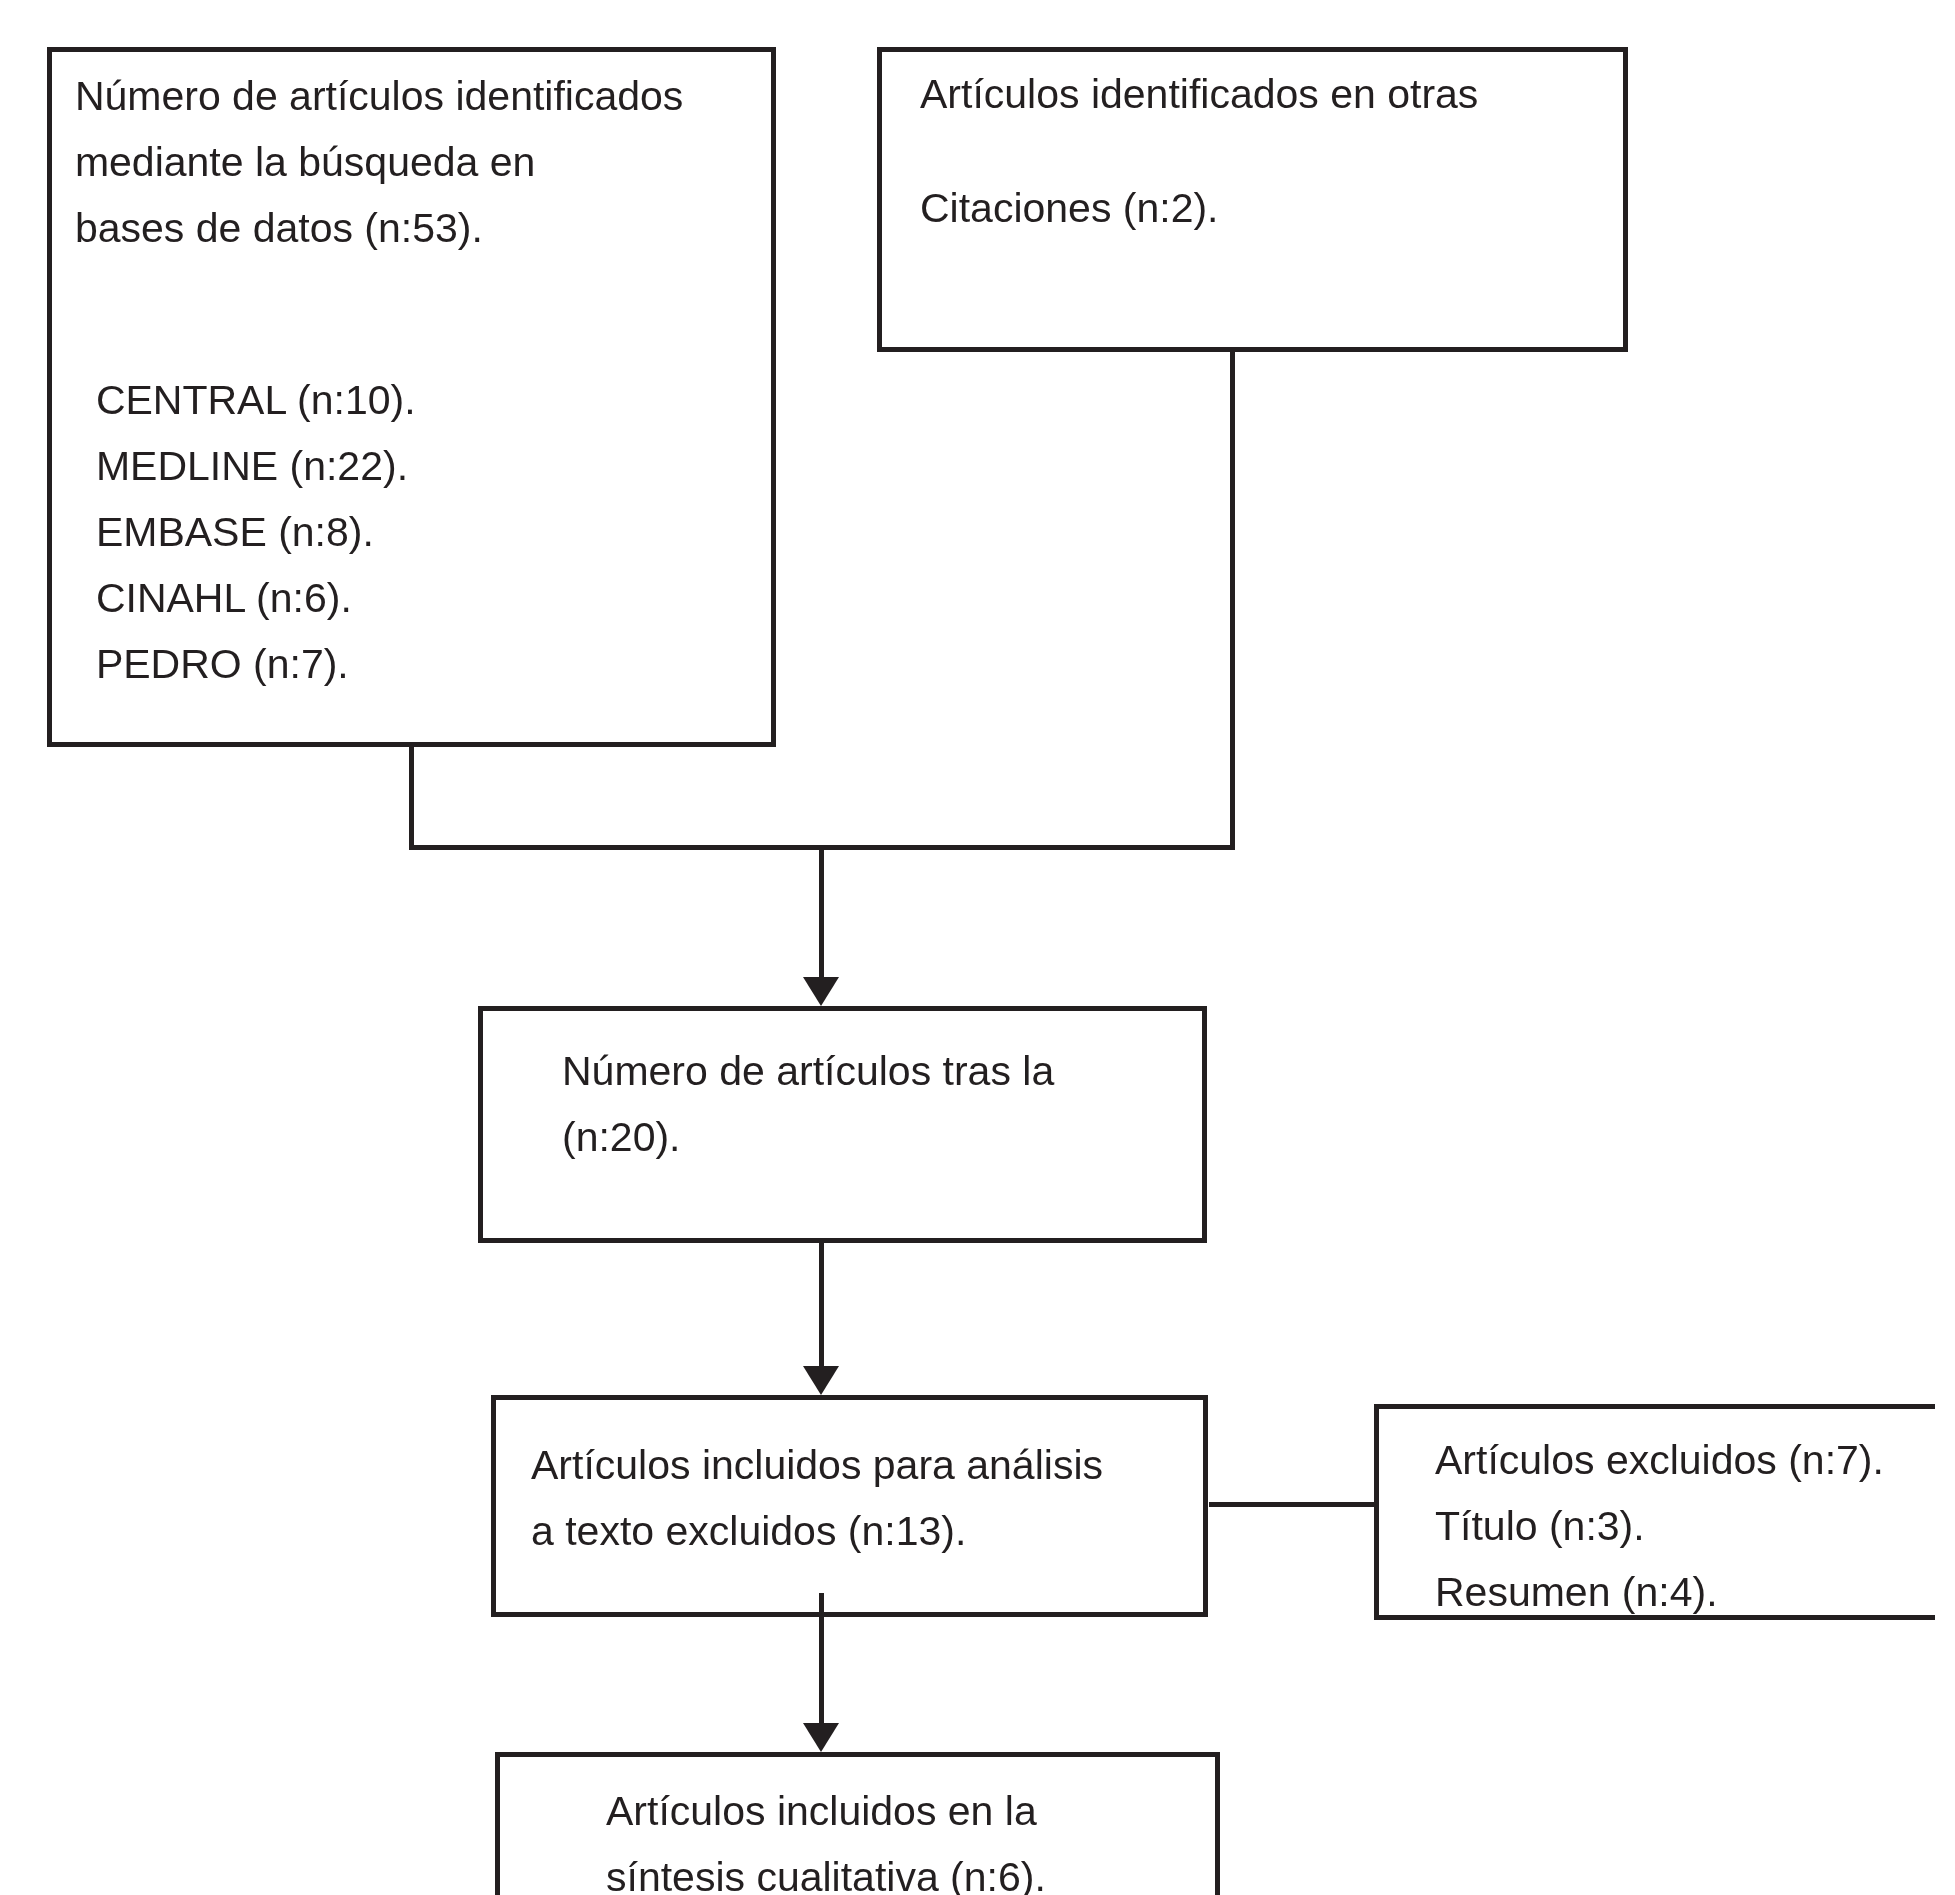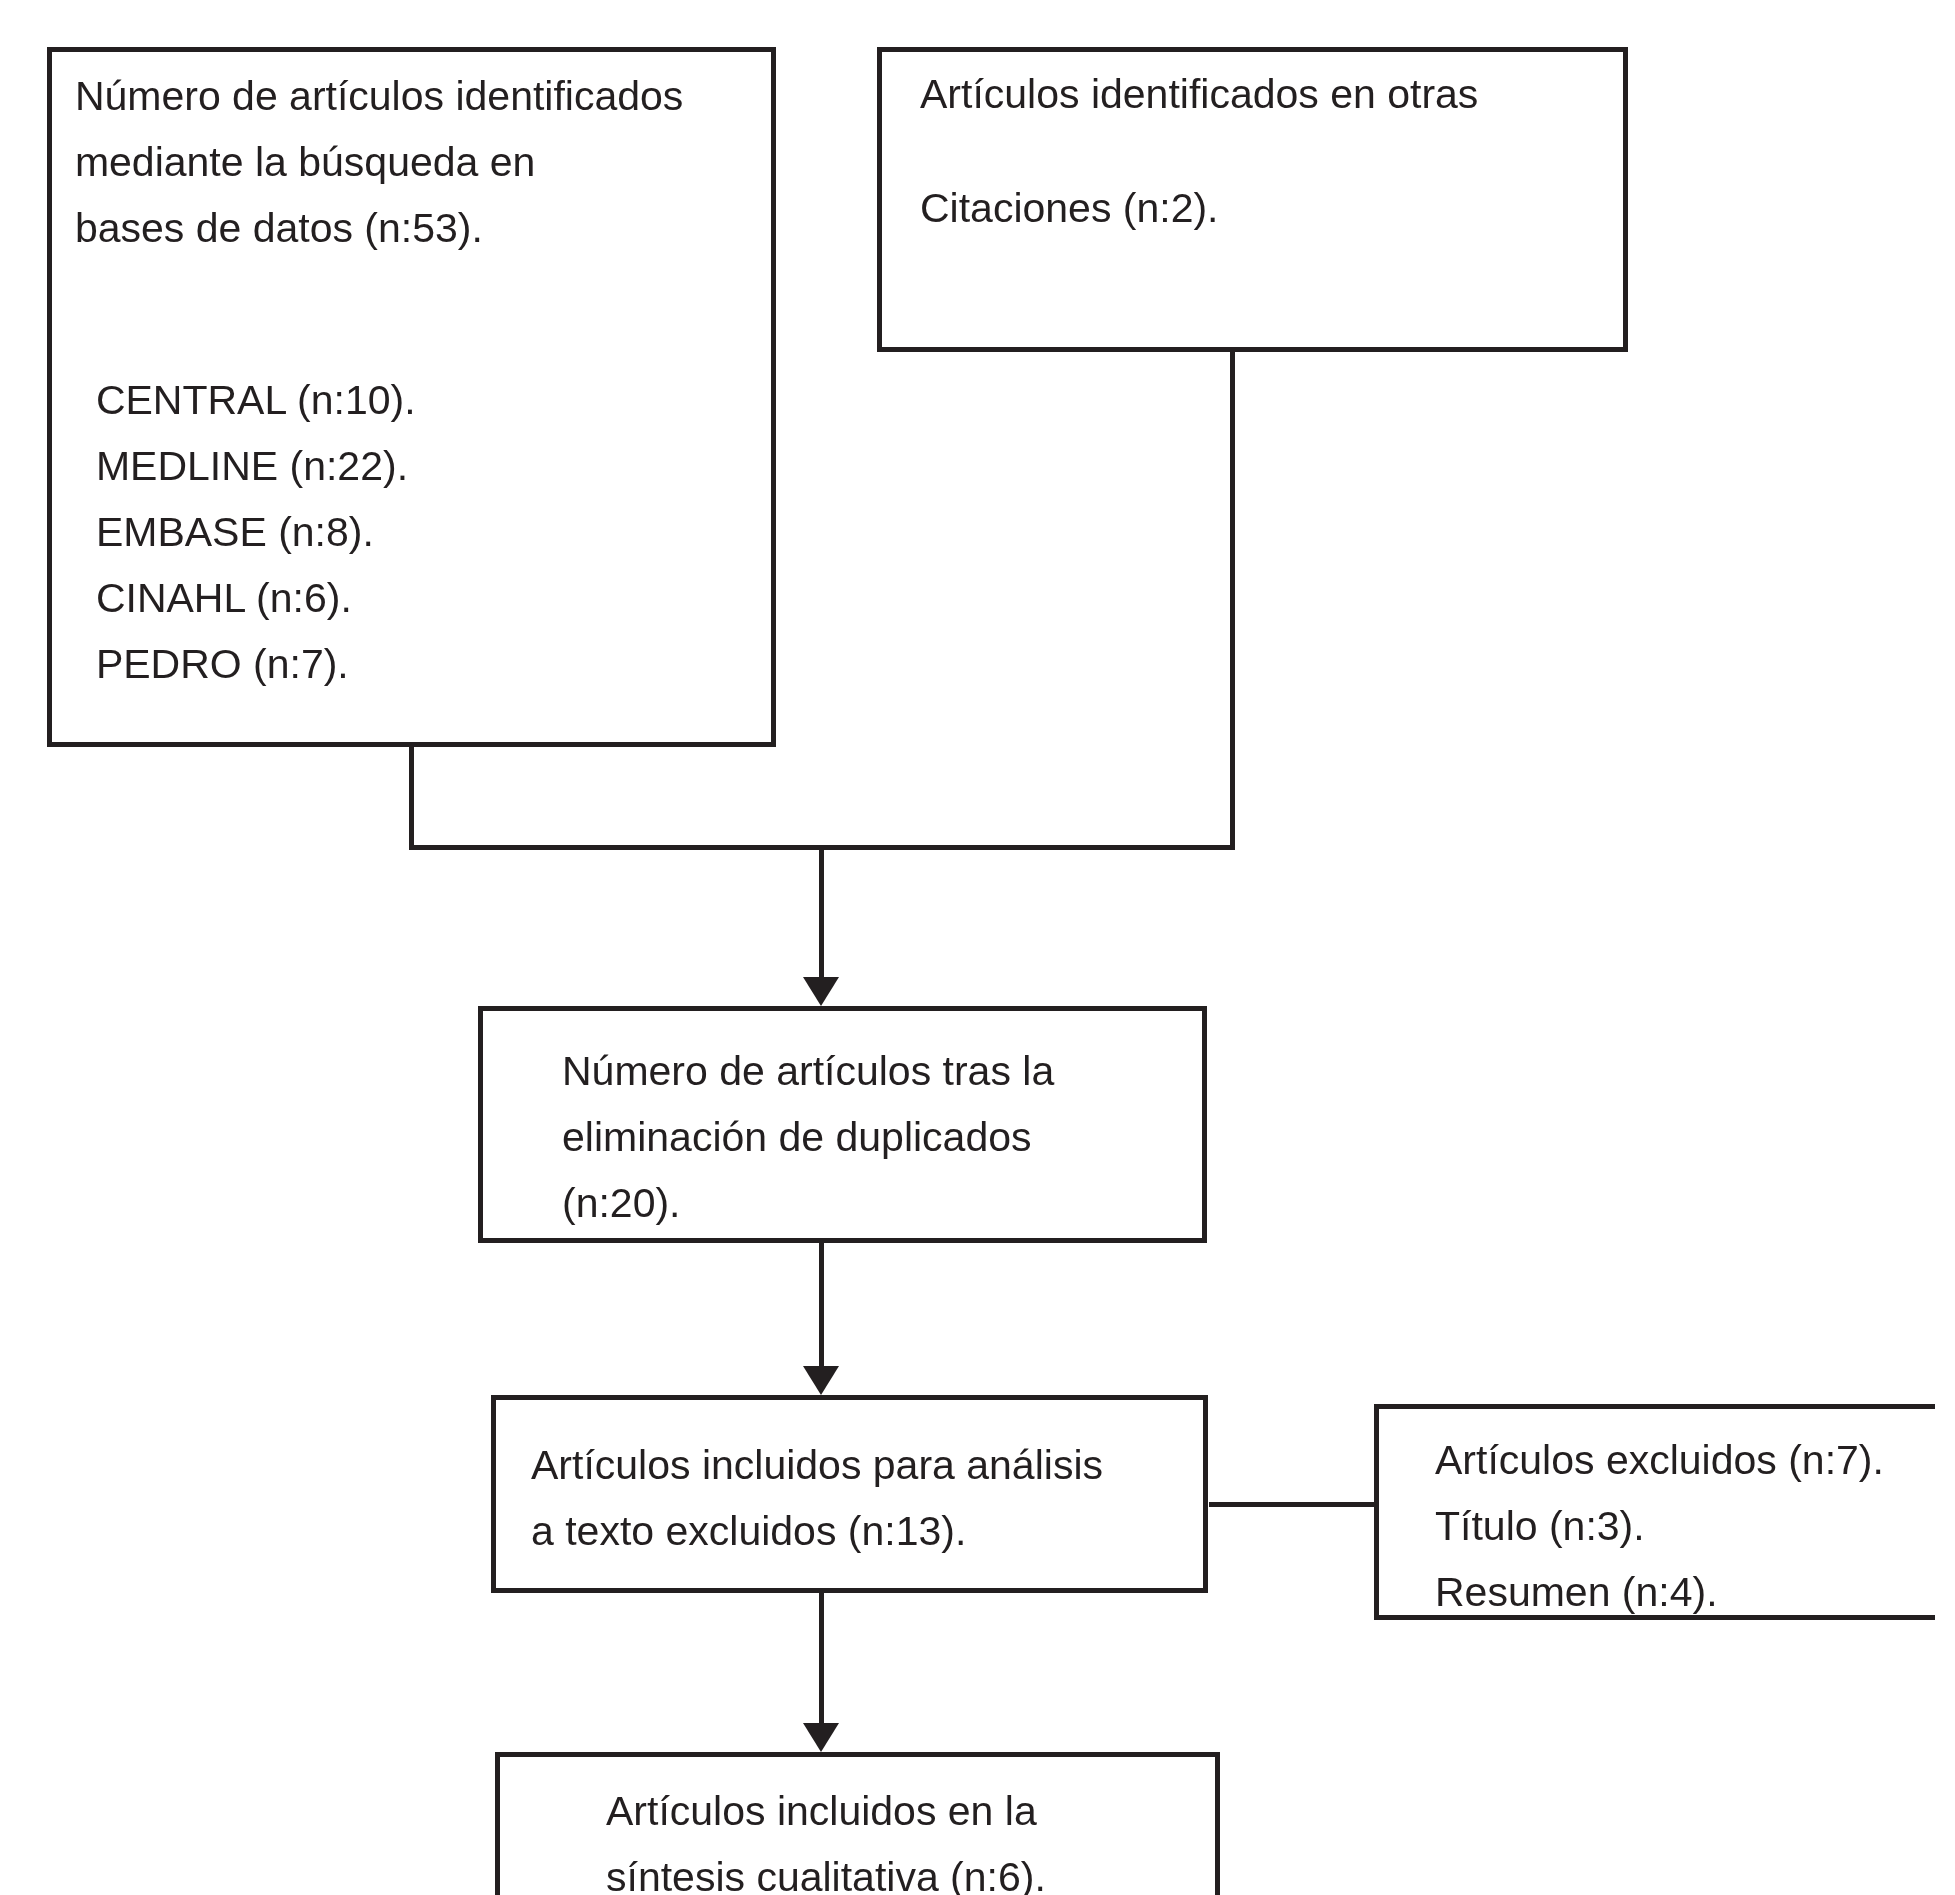--- a/index.html
+++ b/index.html
@@ -45,21 +45,21 @@
     border-left: 18px solid transparent;
     border-right: 18px solid transparent;
     border-top: 29px solid var(--ink);
   }
   
   #box-database-search { left: 7.2px; top: 7.2px; width: 729px; height: 700px; padding: 5.4px 14.5px 0 12.7px; }
   #box-database-search .sources { margin-top: 116px; padding-left: 11px; }
   #box-other-sources { left: 837px; top: 7.2px; width: 751px; height: 305px; padding: 3.6px 22px 0 28px; }
   #box-other-sources .para2 { margin-top: 58px; }
   #box-deduplicated { left: 438px; top: 966px; width: 729px; height: 237px; padding: 22px 18px 0 69px; }
-  #box-full-text { left: 451px; top: 1355px; width: 717px; height: 198px; padding: 27px 18px 0 25px; }
+  #box-full-text { left: 451px; top: 1355px; width: 717px; height: 222px; padding: 27px 18px 0 25px; }
   #box-excluded { left: 1334px; top: 1364px; width: 644px; height: 216px; padding: 12.7px 16.3px 0 46px; }
   #box-qualitative { left: 455px; top: 1712px; width: 725px; height: 179px; padding: 16.3px 18px 0 96px; }
 </style>
 </head>
 <body>
 
 <div class="canvas">
 
   <div class="box" id="box-database-search">
     <div class="line">Número de artículos identificados</div>
@@ -74,21 +74,20 @@
     </div>
   </div>
 
   <div class="box" id="box-other-sources">
     <div class="line">Artículos identificados en otras</div>
     <div class="line para2">Citaciones (n:2).</div>
   </div>
 
   <div class="box" id="box-deduplicated">
     <div class="line">Número de artículos tras la</div>
-    <div class="line">eliminación de duplicados</div>
     <div class="line">(n:20).</div>
   </div>
 
   <div class="box" id="box-full-text">
     <div class="line">Artículos incluidos para análisis</div>
     <div class="line">a texto excluidos (n:13).</div>
   </div>
 
   <div class="box" id="box-excluded">
     <div class="line">Artículos excluidos (n:7).</div>

